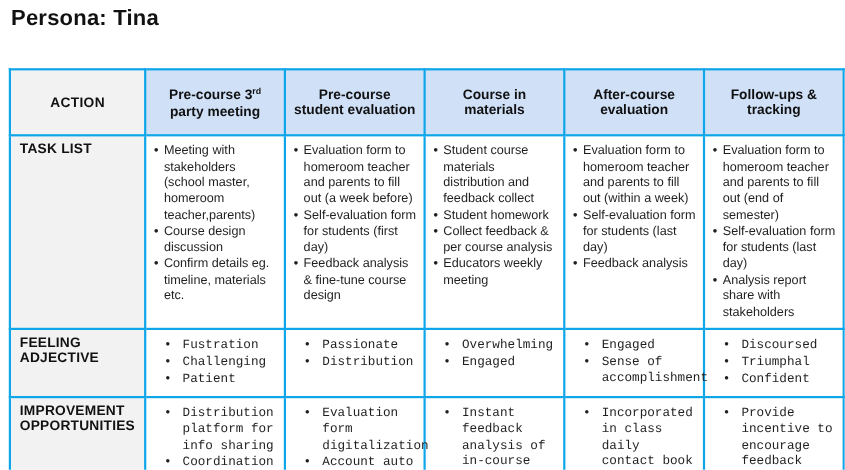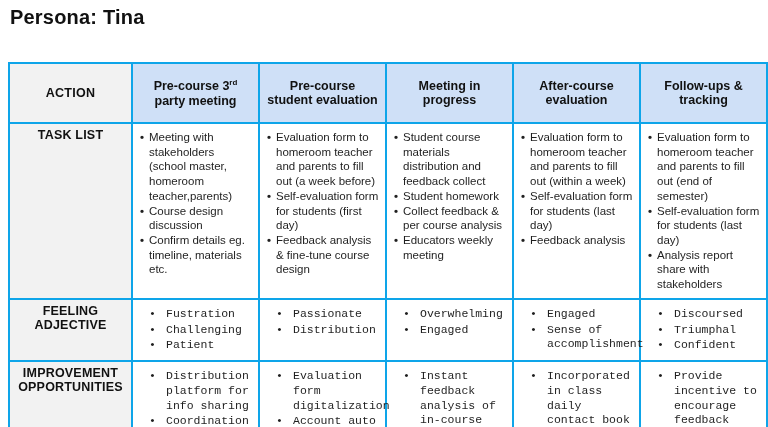--- a/index.html
+++ b/index.html
@@ -44,21 +44,21 @@
     padding: 4px 6px;
   }
   th.corner { background: #f2f2f2; letter-spacing: .3px; }
   th.phase  { background: #cfe0f7; margin-top: 12px; }
   th.phase sup { font-size: 8px; }
 
   
   td.row-label {
     background: #f2f2f2;
     vertical-align: middle;
-    text-align: center;
+    text-align: left;
     font-size: 12.5px;
     font-weight: bold;
     color: #111111;
     padding: 4px 8px;
     letter-spacing: .2px;
   }
 
   td.cell {
     background: #ffffff;
     padding: 6px 5px 6px 7px;
@@ -108,21 +108,21 @@
       <col style="width:127px">
       <col style="width:127px">
       <col style="width:127px">
     </colgroup>
 
     <tbody>
         <tr class="head-row">
       <th class="corner">ACTION</th>
       <th class="phase"><span>Pre-course 3</span><sup>rd</sup><span> party meeting</span></th>
       <th class="phase">Pre-course student evaluation</th>
-      <th class="phase">Meeting in progress</th>
+      <th class="phase">Course in materials</th>
       <th class="phase">After-course evaluation</th>
       <th class="phase">Follow-ups &amp; tracking</th>
     </tr>
 
     <tr class="task-row">
       <td class="row-label">TASK LIST</td>
       <td class="cell">
             <ul class="tight-list">
               <li>Meeting with stakeholders (school master, homeroom teacher,parents)</li>
               <li>Course design discussion</li>

